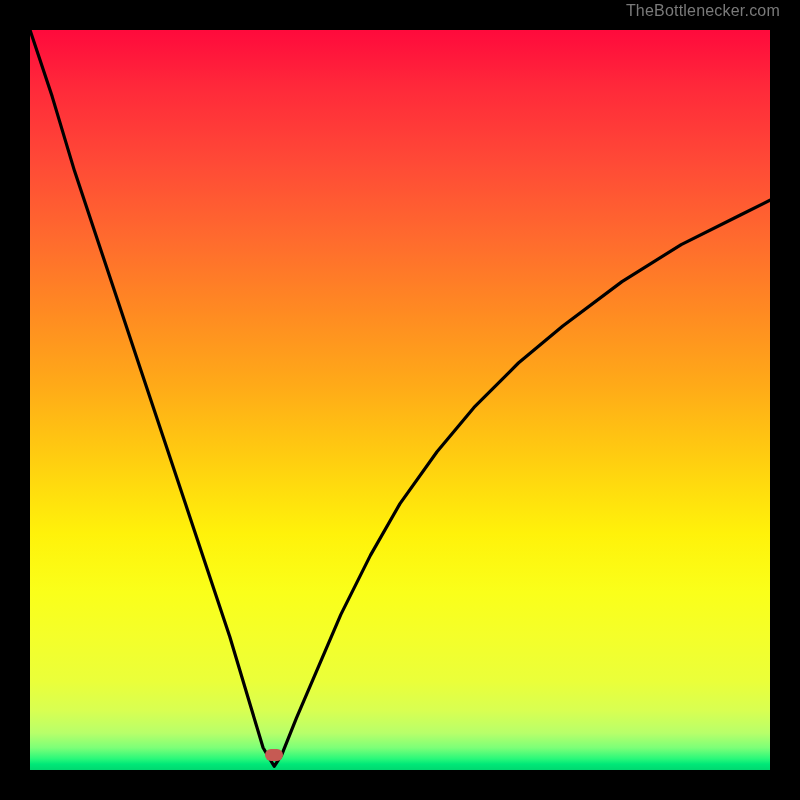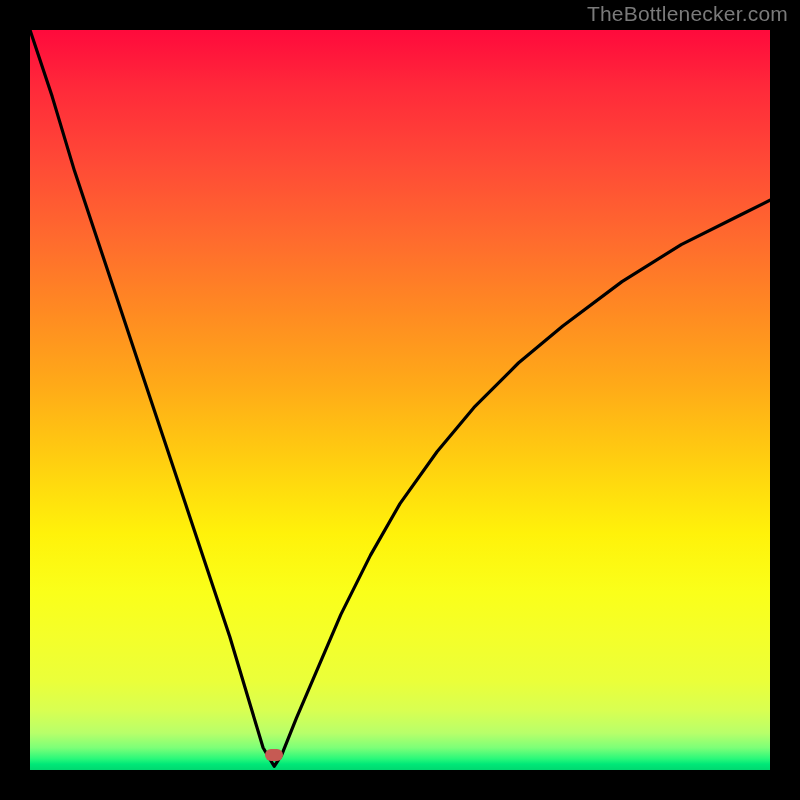--- a/index.html
+++ b/index.html
@@ -48,23 +48,23 @@
     position: absolute;
     left: 0;
     top: 0;
     width: 740px;
     height: 740px;
     display: block;
   }
   .watermark {
     position: absolute;
     top: 2px;
-    right: 12px;
+    right: 20px;
     color: #7a7a7a;
-    font-size: 21px;
+    font-size: 16px;
     font-weight: 400;
     letter-spacing: 0.2px;
     user-select: none;
     margin-left: 24px;
   }
   .marker {
     position: absolute;
     width: 18px;
     height: 12px;
     border-radius: 6px / 6px;

